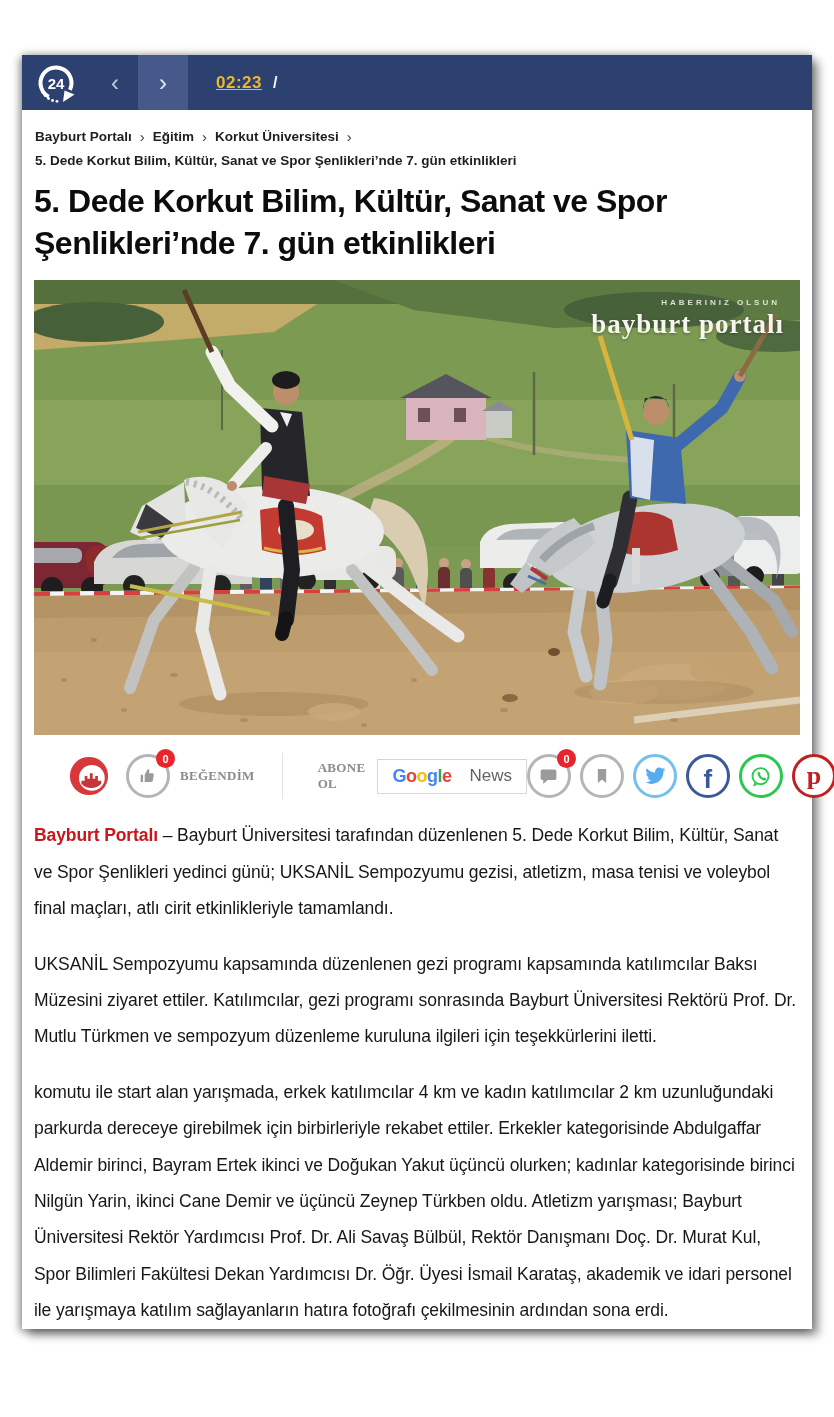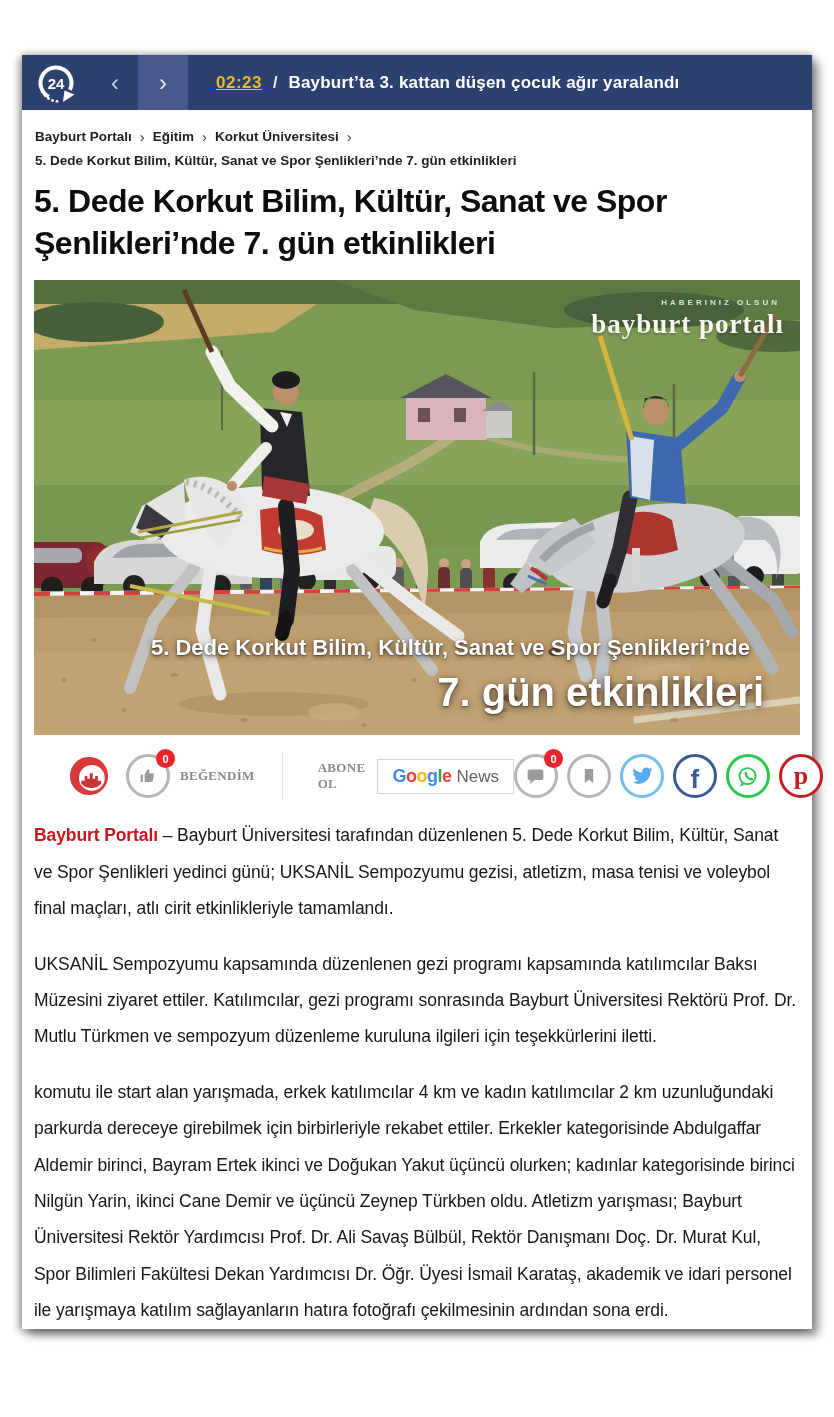--- a/index.html
+++ b/index.html
@@ -35,23 +35,23 @@
   .reaction{width:42px;height:42px;cursor:pointer;flex:0 0 auto;}
   .reaction svg{width:42px;height:42px;display:block;}
   .circle{position:relative;width:44px;height:44px;border:3px solid #b5b5b5;border-radius:50%;
           display:flex;align-items:center;justify-content:center;background:#fff;cursor:pointer;box-sizing:border-box;flex:0 0 auto;}
   .circle svg{display:block;}
   .likewrap{display:flex;align-items:center;margin-left:16px;cursor:pointer;}
   .slabel{color:#8b8b8b;font-weight:700;font-size:13px;letter-spacing:.3px;margin-left:10px;font-family:Liberation Serif, serif;}
   .badge{position:absolute;top:-8px;right:-8px;min-width:19px;height:19px;background:#e8252c;color:#fff;font-size:11px;
          font-weight:700;border-radius:10px;display:flex;align-items:center;justify-content:center;padding:0 4px;box-sizing:border-box;}
   .vdiv{width:1px;height:46px;background:#e3e3e3;margin:0 27px;flex:0 0 auto;}
-  .gnews{display:flex;align-items:flex-end;border:1px solid #d6d6d6;padding:6px 14px;margin-left:12px;background:#fff;cursor:pointer;text-decoration:none;}
+  .gnews{display:flex;align-items:center;border:1px solid #d6d6d6;padding:6px 14px;margin-left:12px;background:#fff;cursor:pointer;text-decoration:none;}
   .gword span{font-size:18px;font-weight:700;letter-spacing:-.5px;}
-  .gnewstxt{font-size:17px;color:#5f6368;margin-left:5px;}
+  .gnewstxt{font-size:17px;color:#5f6368;margin-left:18px;}
   .spacer{flex:1;}
   .iconrow{display:flex;gap:9px;align-items:center;}
   .circle.tw{border-color:#74bfee;}
   .circle.fb{border-color:#3b5998;}
   .circle.wa{border-color:#2bc74f;}
   .circle.pi{border-color:#c0201f;}
   .fbf{color:#3b5998;font-weight:700;font-size:26px;line-height:1;margin-top:5px;}
   .pip{color:#c0201f;font-weight:700;font-size:26px;line-height:1;font-family:"Liberation Serif",serif;}
   
   .bodytext{padding:4px 12px 0;color:#171717;}
@@ -73,21 +73,20 @@
         <circle cx="14.5" cy="37.5" r="1.4" fill="#fff"></circle>
           <circle cx="18.5" cy="39.5" r="1.4" fill="#fff"></circle>
         <circle cx="23" cy="40.3" r="1.4" fill="#fff"></circle>
         <text x="22" y="27.5" text-anchor="middle" font-size="15" font-weight="bold" fill="#fff" font-family="Liberation Sans, sans-serif">24</text>
       </svg>
     </div>
     <button class="navbtn prev">‹</button>
     <button class="navbtn next">›</button>
     <span class="time">02:23</span>
     <span class="slash">/</span>
-    <a class="headline">Bayburt’ta 3. kattan düşen çocuk ağır yaralandı</a>
   </header>
 
   <nav class="breadcrumb">
     <a>Bayburt Portalı</a>
     <span class="sep">›</span>
     <a>Eğitim</a>
     <span class="sep">›</span>
     <a>Korkut Üniversitesi</a>
     <span class="sep">›</span>
     <a>5. Dede Korkut Bilim, Kültür, Sanat ve Spor Şenlikleri’nde 7. gün etkinlikleri</a>
@@ -309,24 +308,20 @@
         <circle cx="252" cy="112" r="13" fill="#bd8e6c"></circle>
         <ellipse cx="252" cy="100" rx="14" ry="9" fill="#1c1c1e"></ellipse>
         <line x1="178" y1="72" x2="150" y2="10" stroke="#5c3d24" stroke-width="5"></line>
         <ellipse cx="300" cy="432" rx="26" ry="9" fill="#c9aa7c" opacity=".8"></ellipse>
       </g>
     </svg>
     <div class="watermark">
       <span class="wm-small">HABERINIZ OLSUN</span>
       <span class="wm-main">bayburt portalı</span>
     </div>
-    <div class="overlay">
-      <div class="ov1">5. Dede Korkut Bilim, Kültür, Sanat ve Spor Şenlikleri’nde</div>
-      <div class="ov2">7. gün etkinlikleri</div>
-    </div>
   </figure>
 
   <div class="socialbar">
     <div class="reaction">
       <svg viewBox="0 0 44 44">
         <circle cx="22" cy="22" r="20" fill="#d8373c"></circle>
         <circle cx="25" cy="24" r="13.5" fill="#fff"></circle>
         <path d="M14,27 h3.5 v-5 h2.8 v3 h2.6 v-6 h3 v6 h2.6 v-3 h2.8 v5 h3.5 v3 a14 14 0 0 1 -20.8,0 z" fill="#c5353a"></path>
       </svg>
     </div>

